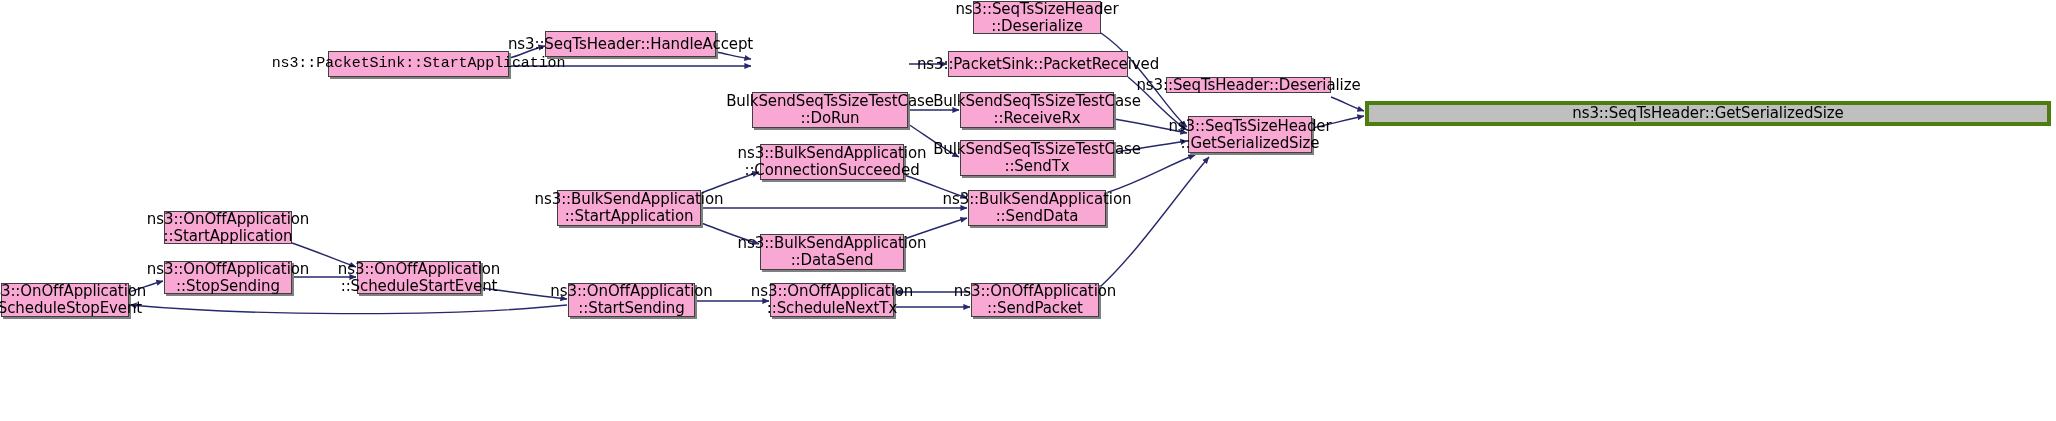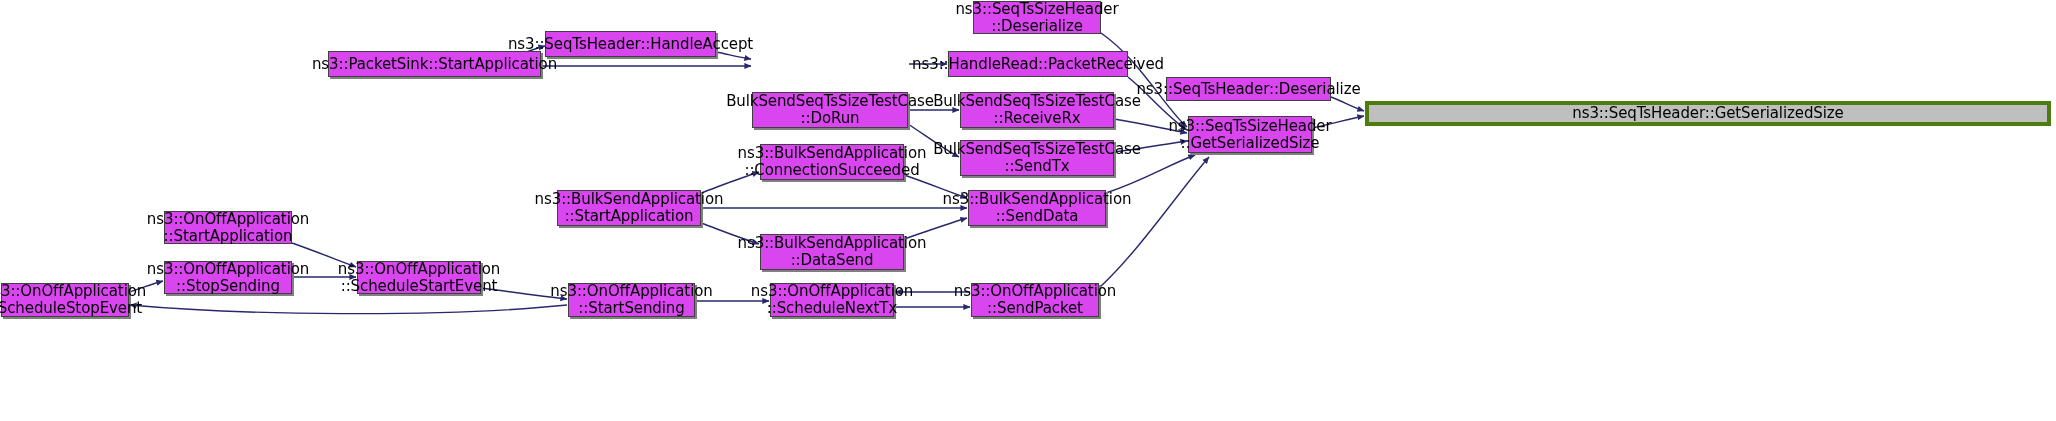--- a/index.html
+++ b/index.html
@@ -20,21 +20,21 @@
     position: absolute;
     left: 0;
     top: 0;
     width: 2056px;
     height: 421px;
     pointer-events: none;
   }
   .node {
     position: absolute;
     box-sizing: border-box;
-    background: #d946ef;
+    background: #f9a8d4;
     border: 1px solid #404040;
     display: flex;
     align-items: center;
     justify-content: center;
     text-align: center;
     color: #000000;
     font-size: 15px;
     line-height: 1.12;
     white-space: pre-line;
     letter-spacing: -0.1px;
@@ -87,23 +87,23 @@
       <path d="M481,288 C512,292 540,296 567,299" fill="none" stroke="#27286b" stroke-width="1.4" marker-end="url(#arrowhead)"></path>
       <path d="M567,305 C440,318 240,315 130,305" fill="none" stroke="#27286b" stroke-width="1.4" marker-end="url(#arrowhead)"></path>
       <path d="M695,301 L769,301" fill="none" stroke="#27286b" stroke-width="1.4" marker-end="url(#arrowhead)"></path>
       <path d="M894,307 L970,307" fill="none" stroke="#27286b" stroke-width="1.4" marker-end="url(#arrowhead)"></path>
       <path d="M970,292 L895,292" fill="none" stroke="#27286b" stroke-width="1.4" marker-end="url(#arrowhead)"></path>
       <path d="M1099,288 C1140,250 1180,190 1209,157" fill="none" stroke="#27286b" stroke-width="1.4" marker-end="url(#arrowhead)"></path>
     </svg>
 <div class="node" style="left: 973px; top: 1px; width: 128px; height: 33px;"><span class="label">ns3::SeqTsSizeHeader
 ::Deserialize</span></div>
     <div class="node shadow" style="left: 545px; top: 31px; width: 171px; height: 26px;"><span class="label">ns3::SeqTsHeader::HandleAccept</span></div>
-    <div class="node shadow" style="left: 328px; top: 51px; width: 213px; height: 26px;"><span class="label">ns3::PacketSink::StartApplication</span></div>
-    <div class="node" style="left: 948px; top: 51px; width: 180px; height: 26px;"><span class="label">ns3::HandleRead::PacketReceived</span></div>
-    <div class="node" style="left: 1166px; top: 77px; width: 165px; height: 24px;"><span class="label">ns3::SeqTsHeader::Deserialize</span></div>
+    <div class="node shadow" style="left: 328px; top: 51px; width: 181px; height: 26px; font-family: Liberation Mono, monospace;"><span class="label">ns3::PacketSink::StartApplication</span></div>
+    <div class="node" style="left: 948px; top: 51px; width: 180px; height: 26px;"><span class="label">ns3::PacketSink::PacketReceived</span></div>
+    <div class="node" style="left: 1166px; top: 77px; width: 165px; height: 16px;"><span class="label">ns3::SeqTsHeader::Deserialize</span></div>
     <div class="node current" style="left: 1365px; top: 101px; width: 686px; height: 25px;"><span class="label">ns3::SeqTsHeader::GetSerializedSize</span></div>
     <div class="node shadow" style="left: 752px; top: 92px; width: 156px; height: 36px;"><span class="label">BulkSendSeqTsSizeTestCase
 ::DoRun</span></div>
     <div class="node shadow" style="left: 960px; top: 92px; width: 154px; height: 36px;"><span class="label">BulkSendSeqTsSizeTestCase
 ::ReceiveRx</span></div>
     <div class="node shadow" style="left: 1188px; top: 116px; width: 124px; height: 37px;"><span class="label">ns3::SeqTsSizeHeader
 ::GetSerializedSize</span></div>
     <div class="node shadow" style="left: 960px; top: 140px; width: 154px; height: 36px;"><span class="label">BulkSendSeqTsSizeTestCase
 ::SendTx</span></div>
     <div class="node shadow" style="left: 760px; top: 144px; width: 144px; height: 36px;"><span class="label">ns3::BulkSendApplication

